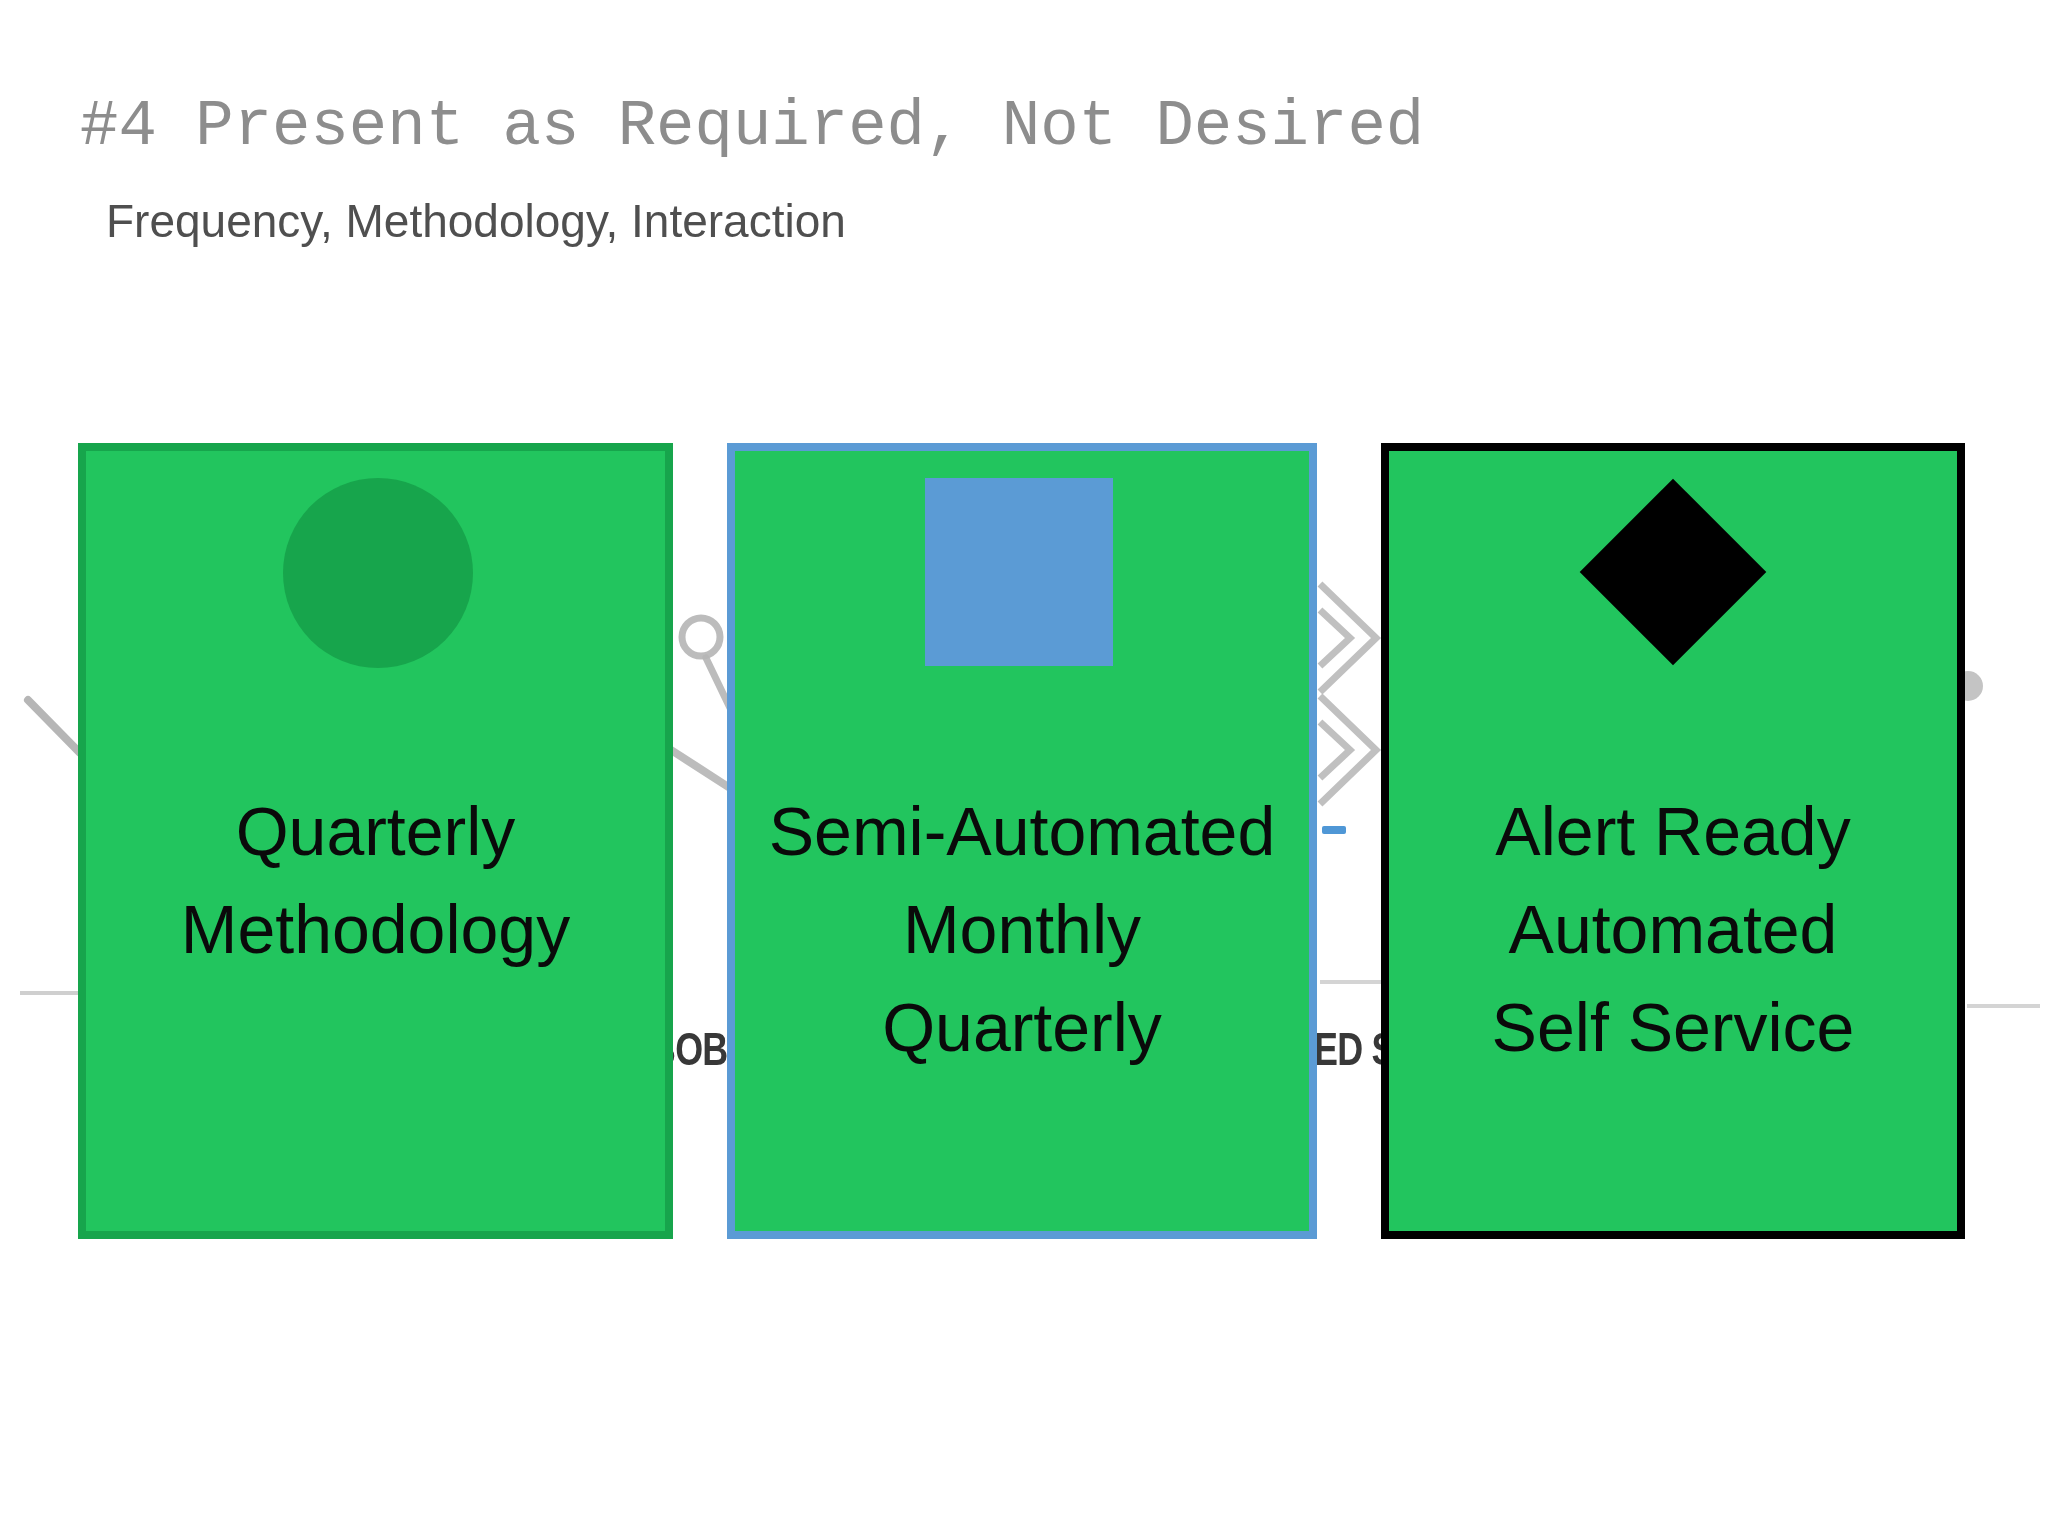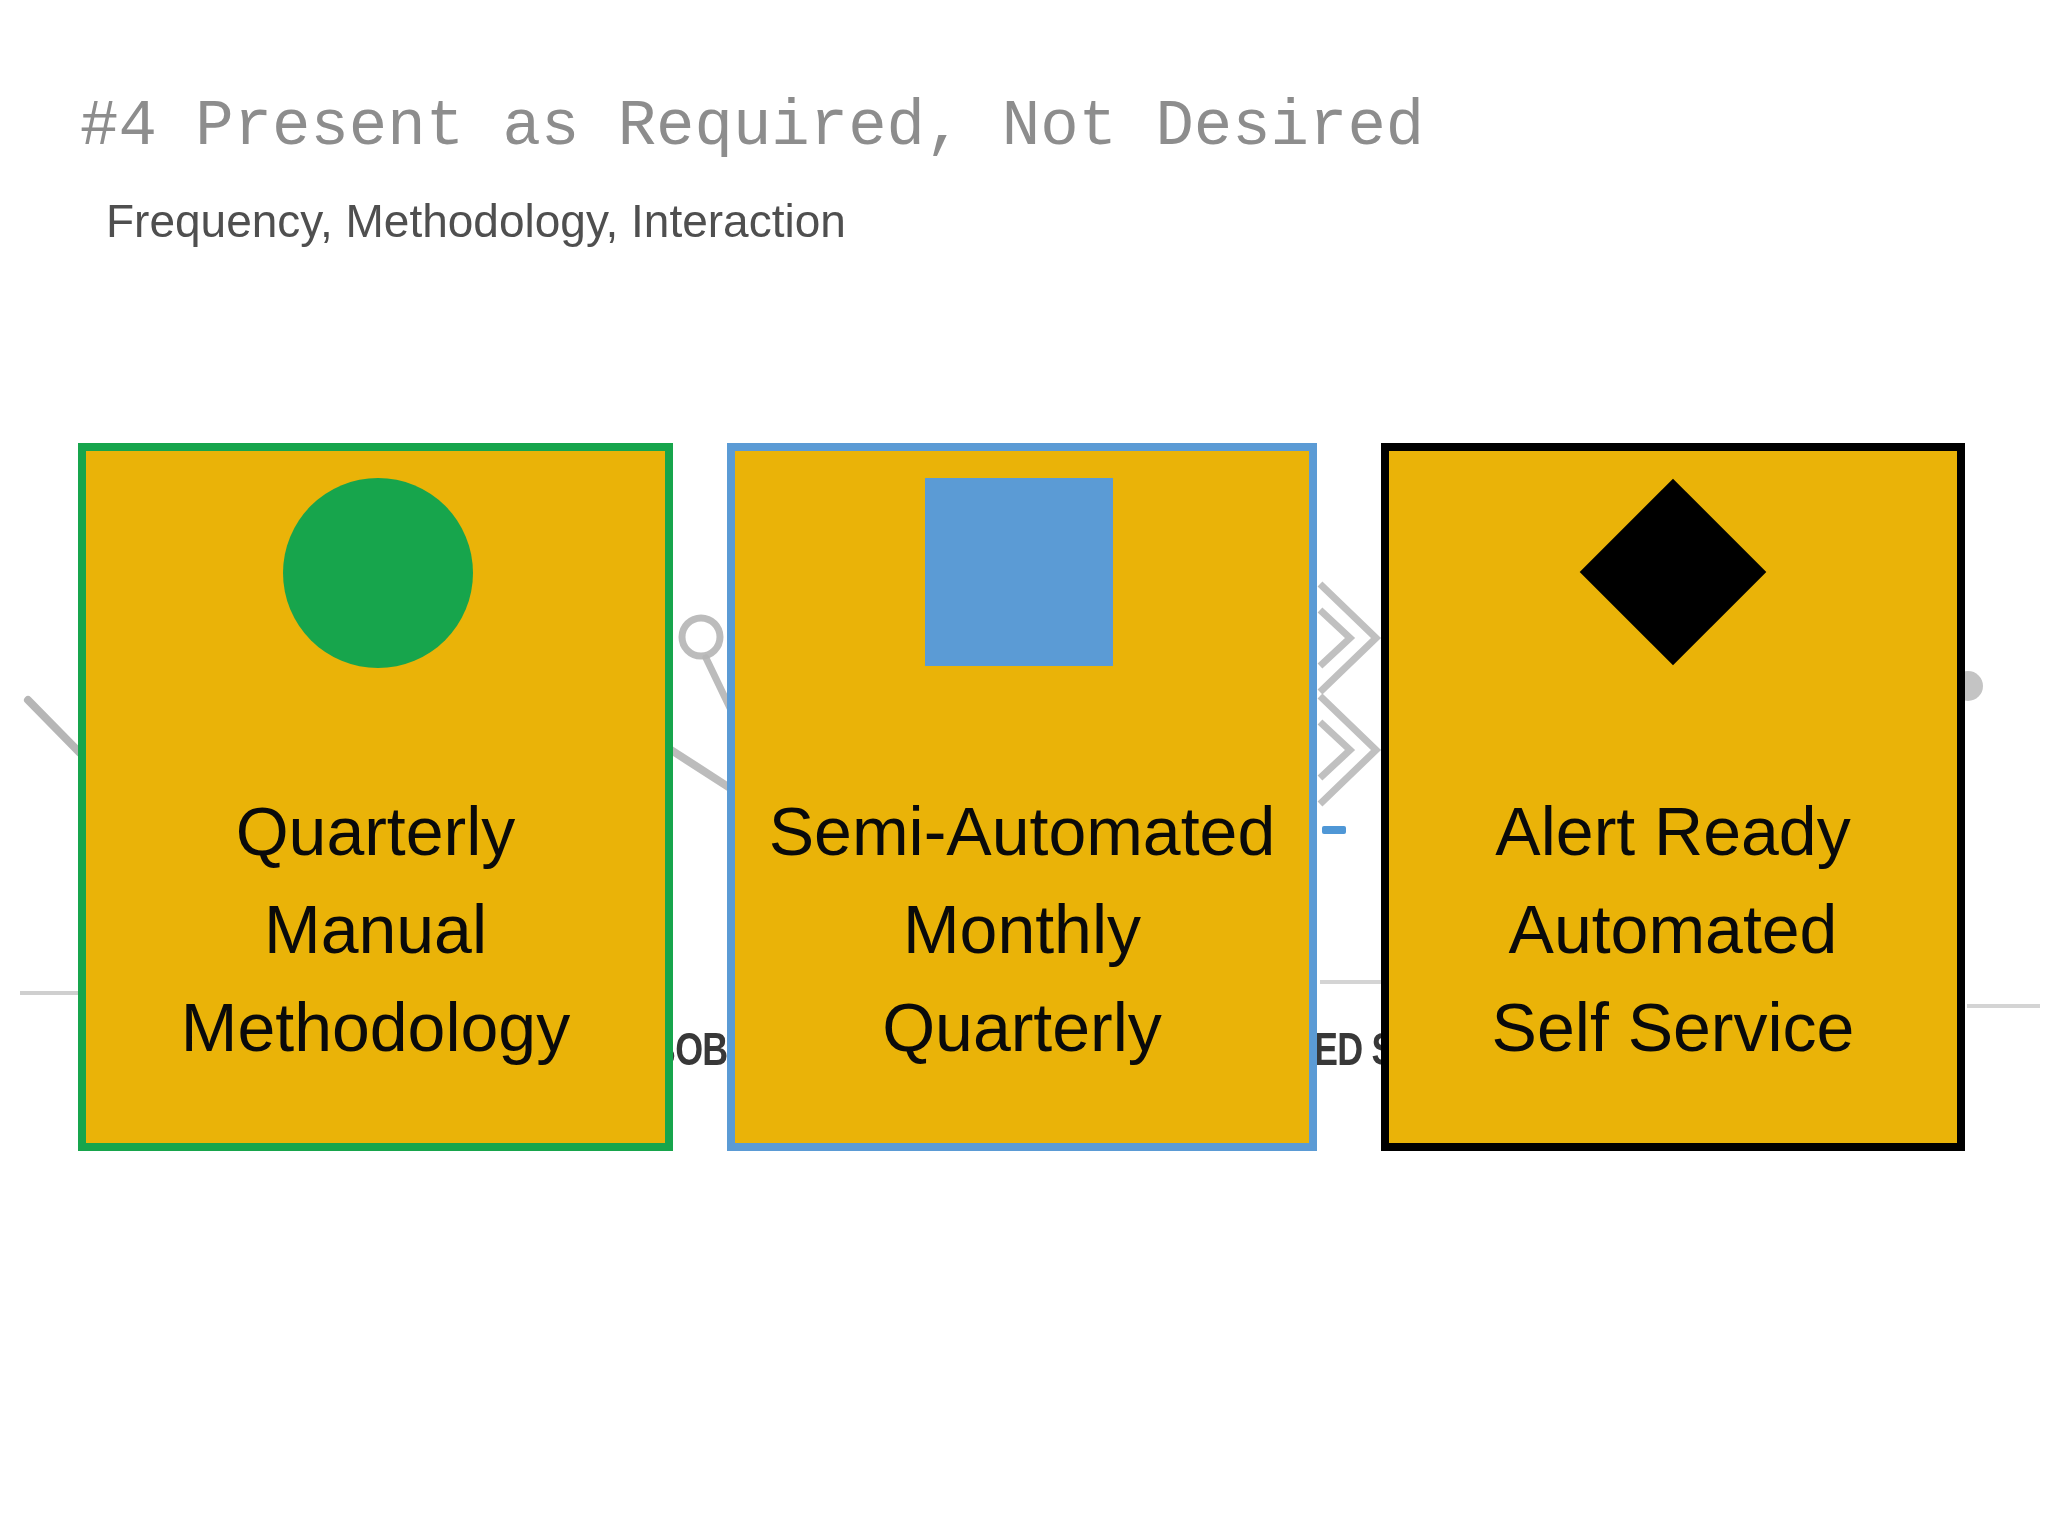--- a/index.html
+++ b/index.html
@@ -38,22 +38,22 @@
     transform:scaleX(0.78);
     transform-origin:left top;
     white-space:nowrap;
     letter-spacing:-1px;
   }
   .bg-fragment-text.left{left:650px;top:1026px;}
   .bg-fragment-text.right{left:1314px;top:1026px;}
 
   
   .card{
-    position:absolute;top:443px;height:708px;
-    background:#eab308;
+    position:absolute;top:443px;height:796px;
+    background:#22c55e;
     box-sizing:border-box;
     z-index:2;
   }
   .card-green{left:78px;width:595px;border:8px solid var(--green);}
   .card-blue {left:727px;width:590px;border:8px solid var(--blue);}
   .card-black{left:1381px;width:584px;border:8px solid var(--black);}
 
   .shape{position:absolute;}
   .shape.circle{
     left:197px;top:27px;width:190px;height:190px;
@@ -108,21 +108,20 @@
     <div class="bg-fragment-text right">ED S</div>
   </div>
 
   <div class="title">#4 Present as Required, Not Desired</div>
   <div class="subtitle">Frequency, Methodology, Interaction</div>
 
   <div class="card card-green">
     <div class="shape circle"></div>
     <div class="card-label">
       <div>Quarterly</div>
-      <div>Manual</div>
       <div>Methodology</div>
     </div>
   </div>
 
   <div class="card card-blue">
     <div class="shape square"></div>
     <div class="card-label">
       <div>Semi-Automated</div>
       <div>Monthly</div>
       <div>Quarterly</div>

